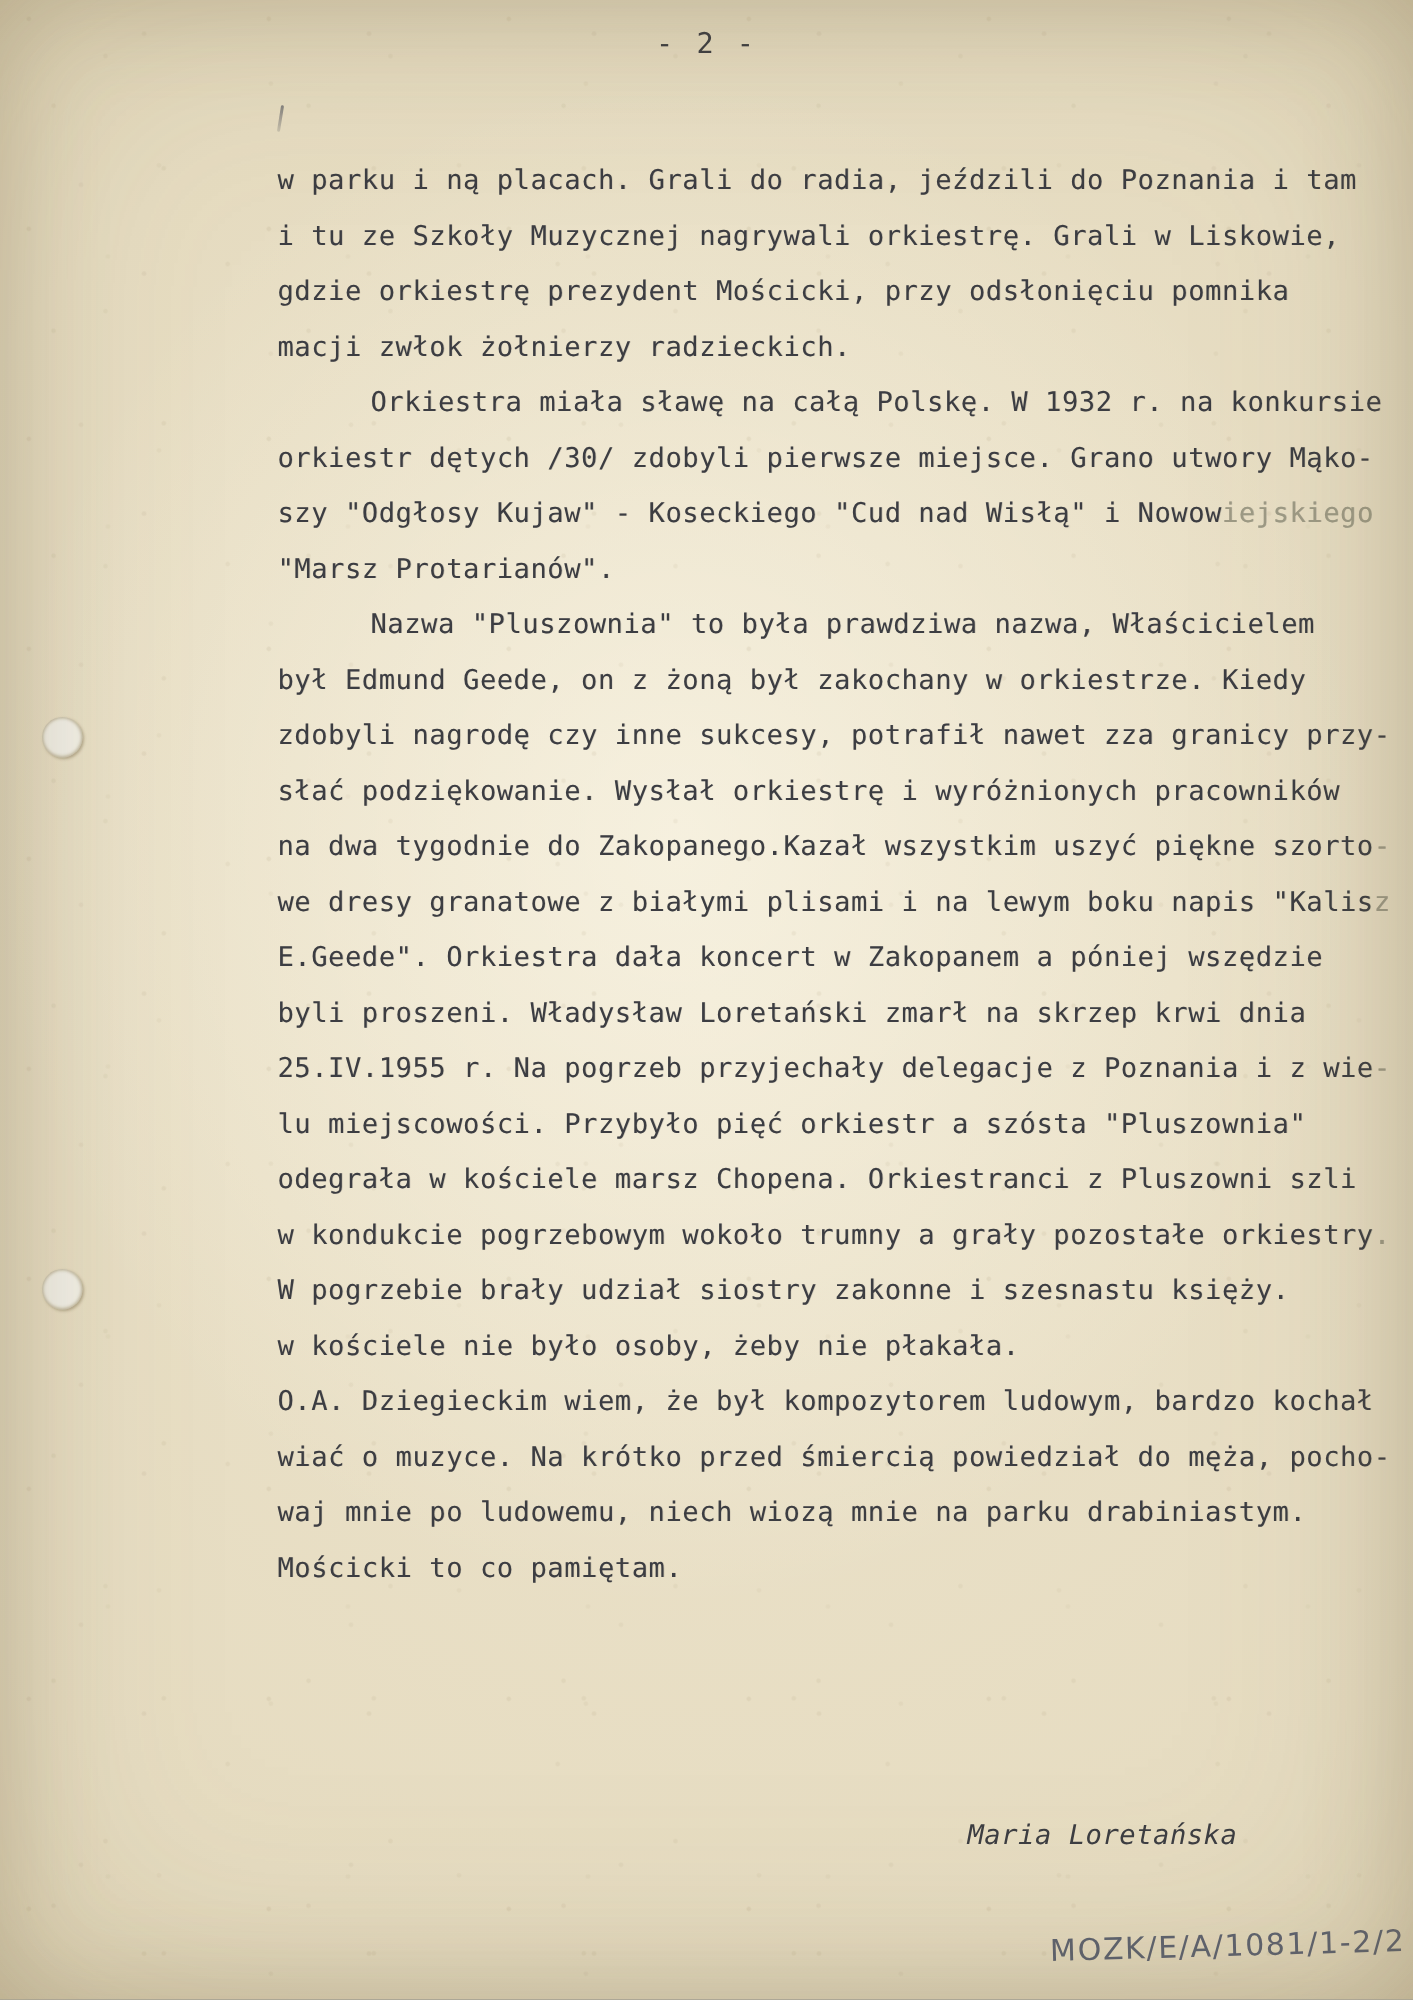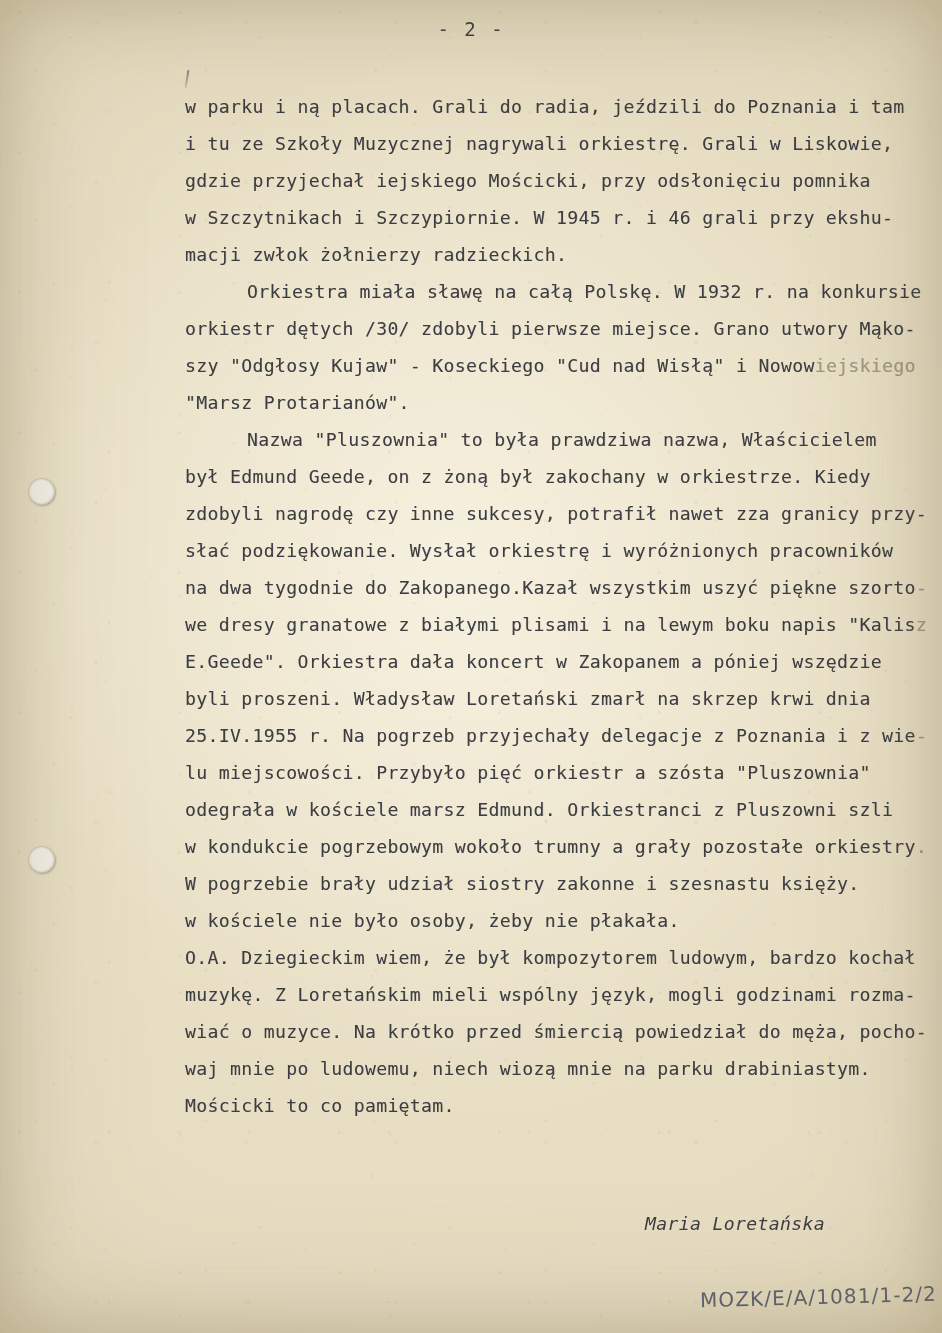--- a/index.html
+++ b/index.html
@@ -79,21 +79,21 @@
     width: 2px;
     height: 18px;
     background: linear-gradient(to bottom, rgba(70,72,84,.62), rgba(70,72,84,.18));
     transform: rotate(9deg);
     border-radius: 1px;
   }
 
   #body-text {
     position: absolute;
     left: 185px;
-    top: 88px;
+    top: 102px;
     width: 748px;
   }
 
   .ln {
     height: 37px;
     line-height: 37px;
     font-size: 18.1px;
     letter-spacing: 0.35px;
     color: #3c3d42;
     white-space: pre;
@@ -140,43 +140,41 @@
   <div class="punch" style="left:28px; top:478px;"></div>
   <div class="punch" style="left:28px; top:846px;"></div>
 
   <div id="page-number">- 2 -</div>
 
   <div id="penmark"></div>
 
   <div id="body-text">
       <div class="ln">w parku i ną placach. Grali do radia, jeździli do Poznania i tam</div>
       <div class="ln">i tu ze Szkoły Muzycznej nagrywali orkiestrę. Grali w Liskowie,</div>
-      <div class="ln">gdzie przyjechał iejskiego Mościcki, przy odsłonięciu pomnika</div>
-      <div class="ln">w Szczytnikach i Szczypiornie. W 1945 r. i 46 grali przy ekshu-</div>
+      <div class="ln">gdzie orkiestrę prezydent Mościcki, przy odsłonięciu pomnika</div>
       <div class="ln">macji zwłok żołnierzy radzieckich.</div>
       <div class="ln indent">Orkiestra miała sławę na całą Polskę. W 1932 r. na konkursie</div>
       <div class="ln">orkiestr dętych /30/ zdobyli pierwsze miejsce. Grano utwory Mąko-</div>
       <div class="ln">szy "Odgłosy Kujaw" - Koseckiego "Cud nad Wisłą" i Nowow<span class="fade-tail">iejskiego</span></div>
       <div class="ln">"Marsz Protarianów".</div>
       <div class="ln indent">Nazwa "Pluszownia" to była prawdziwa nazwa, Właścicielem</div>
       <div class="ln">był Edmund Geede, on z żoną był zakochany w orkiestrze. Kiedy</div>
       <div class="ln">zdobyli nagrodę czy inne sukcesy, potrafił nawet zza granicy przy-</div>
       <div class="ln">słać podziękowanie. Wysłał orkiestrę i wyróżnionych pracowników</div>
       <div class="ln">na dwa tygodnie do Zakopanego.Kazał wszystkim uszyć piękne szorto<span class="fade-tail">-</span></div>
       <div class="ln">we dresy granatowe z białymi plisami i na lewym boku napis "Kalis<span class="fade-tail">z</span></div>
       <div class="ln">E.Geede". Orkiestra dała koncert w Zakopanem a póniej wszędzie</div>
       <div class="ln">byli proszeni. Władysław Loretański zmarł na skrzep krwi dnia</div>
       <div class="ln">25.IV.1955 r. Na pogrzeb przyjechały delegacje z Poznania i z wie<span class="fade-tail">-</span></div>
       <div class="ln">lu miejscowości. Przybyło pięć orkiestr a szósta "Pluszownia"</div>
-      <div class="ln">odegrała w kościele marsz Edmund. Orkiestranci z Pluszowni szli</div>
+      <div class="ln">odegrała w kościele marsz Chopena. Orkiestranci z Pluszowni szli</div>
       <div class="ln">w kondukcie pogrzebowym wokoło trumny a grały pozostałe orkiestry<span class="fade-tail">.</span></div>
       <div class="ln">W pogrzebie brały udział siostry zakonne i szesnastu księży.</div>
       <div class="ln">w kościele nie było osoby, żeby nie płakała.</div>
       <div class="ln">O.A. Dziegieckim wiem, że był kompozytorem ludowym, bardzo kochał</div>
-      <div class="ln">muzykę. Z Loretańskim mieli wspólny język, mogli godzinami rozma-</div>
       <div class="ln">wiać o muzyce. Na krótko przed śmiercią powiedział do męża, pocho-</div>
       <div class="ln">waj mnie po ludowemu, niech wiozą mnie na parku drabiniastym.</div>
       <div class="ln">Mościcki to co pamiętam.</div>
     </div>
 
   <div id="signature">Maria Loretańska</div>
 
   <div id="archive-ref">MOZK/E/A/1081/1-2/2</div>
 
   <div id="vignette"></div>

